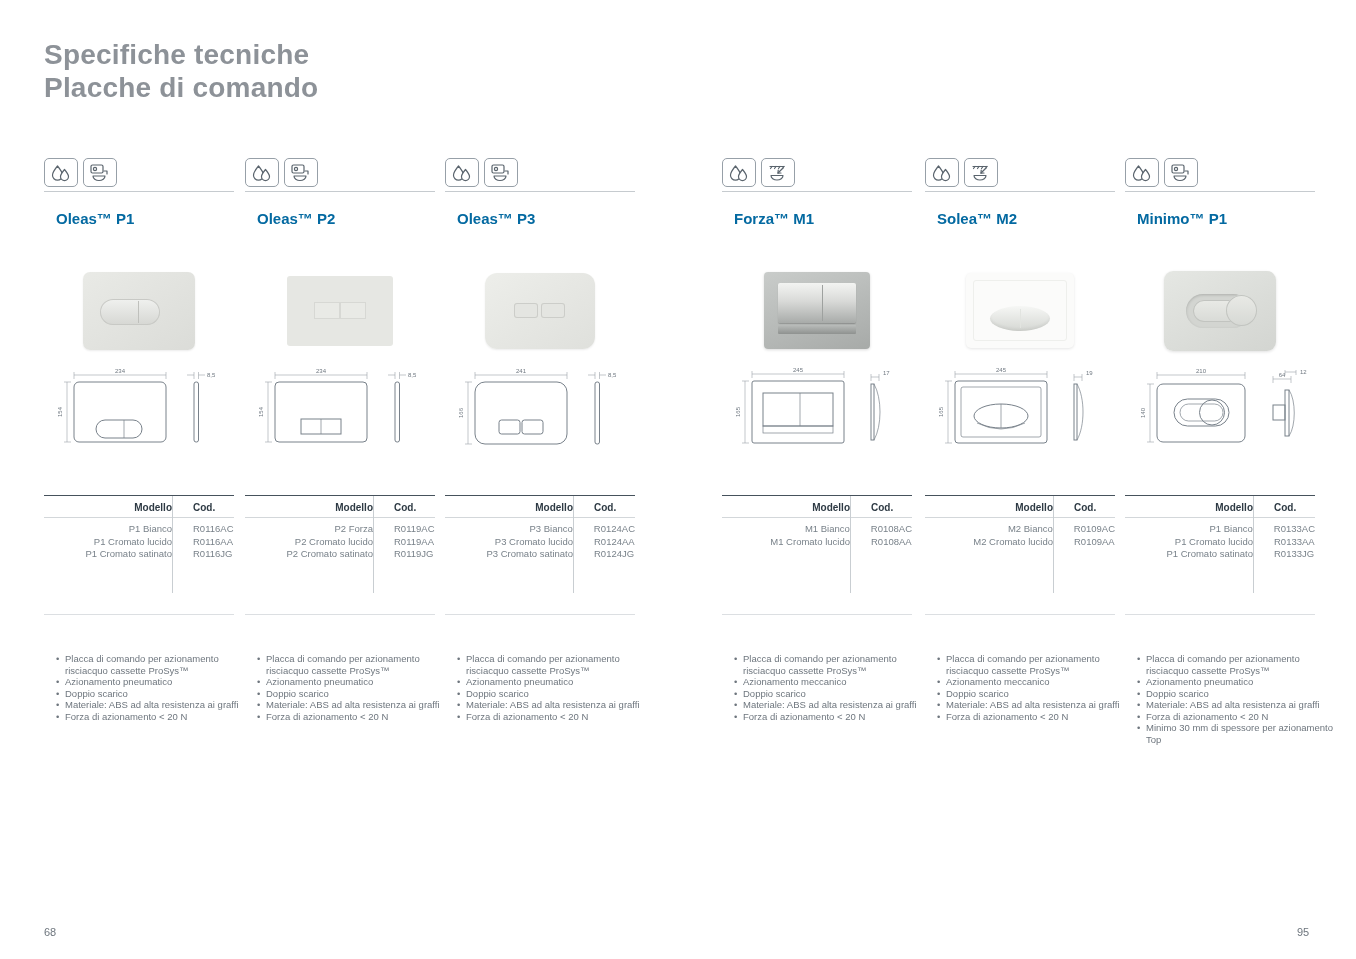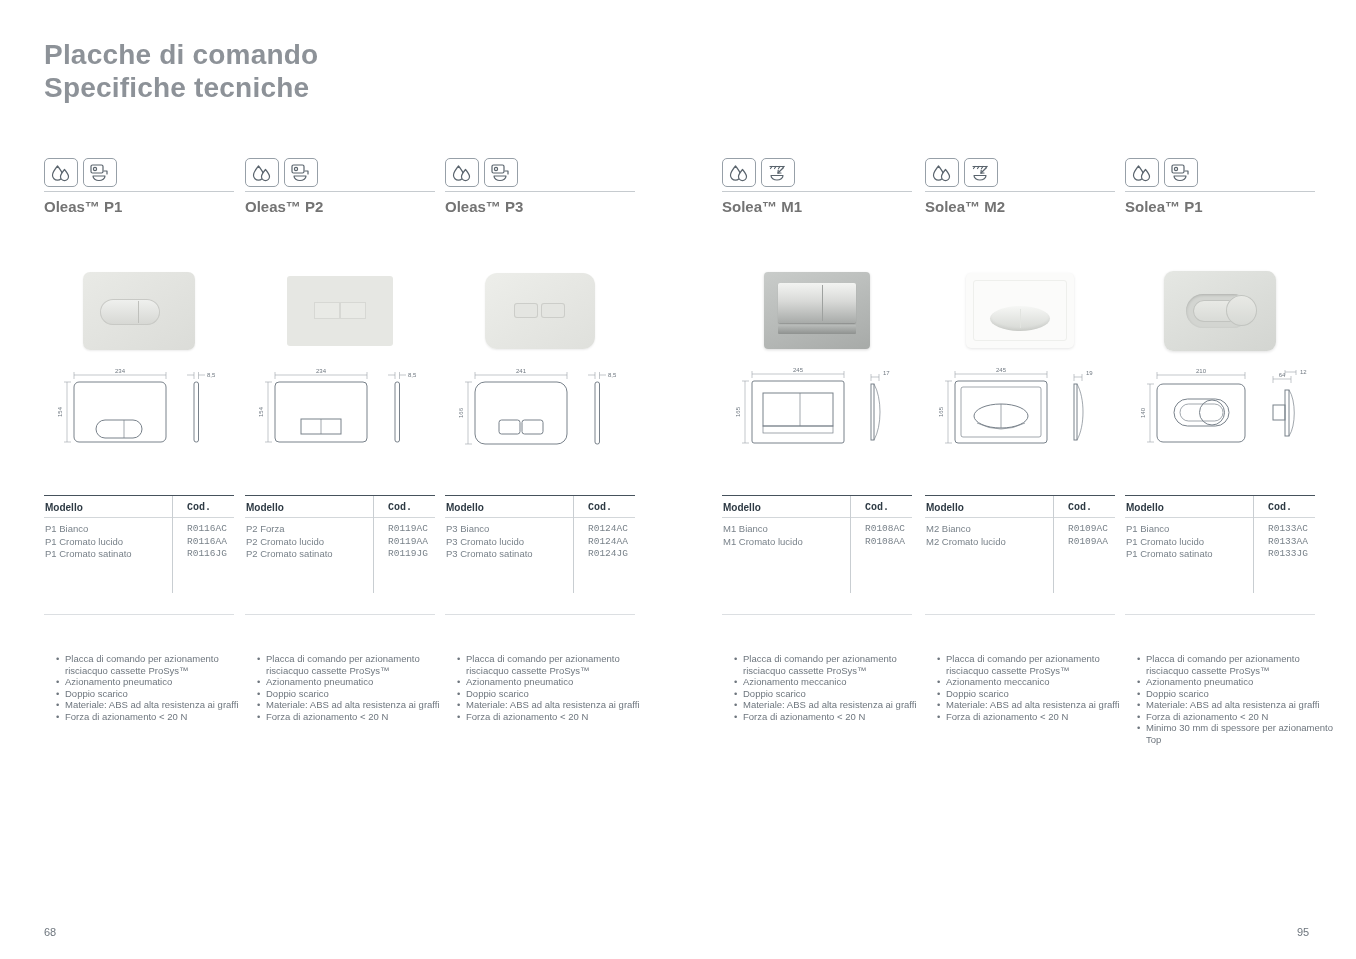--- a/index.html
+++ b/index.html
@@ -16,21 +16,21 @@
   .pagenum.right{left:1297px;}
 
   .col{position:absolute;top:158px;width:190px;height:580px;}
   .c1{left:44px}.c2{left:245px}.c3{left:445px}.c4{left:722px}.c5{left:925px}.c6{left:1125px}
 
   .icons{position:absolute;top:0;left:0;display:flex;gap:5px;}
   .ficon{width:32px;height:27px;border:1px solid #97a0a8;border-radius:5px;
     display:flex;align-items:center;justify-content:center;background:#fff;}
   .ficon svg{stroke:#5a646d;fill:none;stroke-width:1.2;stroke-linecap:round;stroke-linejoin:round;}
   .rule{position:absolute;top:33px;left:0;width:190px;border-top:1px solid #c6cbcf;}
-  .pname{position:absolute;top:40px;left:0;margin:0;font-size:15px;font-weight:bold;color:#737373;}
+  .pname{position:absolute;top:40px;left:0;margin:12px;font-size:15px;font-weight:bold;color:#0369a1;}
 
   .photo-wrap{position:absolute;top:100px;left:0;width:190px;height:105px;
     display:flex;align-items:center;justify-content:center;}
   .photo{position:relative;}
 
   .p-op1{width:112px;height:78px;border-radius:7px;background:linear-gradient(145deg,#e9eae6,#dbdcd8);box-shadow:0 1px 2px rgba(0,0,0,.08);}
   .op1-pill{position:absolute;left:17px;top:27px;width:60px;height:26px;border-radius:13px;
     background:linear-gradient(#f0f1ef,#d6d7d3);box-shadow:inset 0 0 0 1px #c8c9c5;}
   .op1-div{position:absolute;left:38px;top:2px;bottom:2px;width:1px;background:#bfc0bc;}
 
@@ -69,35 +69,35 @@
   .pl{stroke:#78818a;stroke-width:1;fill:none;}
   .pl2{stroke:#78818a;stroke-width:.7;fill:none;}
   .dt{font-size:6px;fill:#6f7881;font-family:"Liberation Sans",sans-serif;}
 
   .spec-table{position:absolute;top:337px;left:0;width:190px;height:118px;
     border-top:1px solid #46525c;border-bottom:1px solid #dcdfe2;}
   .t-head{display:flex;padding:6px 0 4px;border-bottom:1px solid #d3d7da;
     font-weight:bold;font-size:10px;color:#2e3a44;}
   .t-row{display:flex;font-size:9.5px;color:#79828a;line-height:12.5px;}
   .t-row.first{margin-top:5px;}
-  .t-modello{width:128px;padding-left:1px;box-sizing:border-box;}
-  .t-cod{padding-left:15px;font-family:Liberation Mono, monospace;}
+  .t-modello{width:128px;padding-left:1px;box-sizing:border-box;text-align:right;}
+  .t-cod{padding-left:21px;}
   .t-vline{position:absolute;left:128px;top:0;height:97px;width:1px;background:#c9ced2;}
 
   .bullets{position:absolute;top:483px;left:0;width:196px;margin:12px;padding:0;list-style:none;
     font-size:9.5px;line-height:11.5px;color:#6e767e;}
   .bullets li{position:relative;padding-left:9px;margin:0;}
   .bullets li::before{content:"•";position:absolute;left:0;top:0;color:#6e767e;}
 </style>
 </head>
 <body>
 
 <div class="page-title">
+  <div>Specifiche tecniche</div>
   <div>Placche di comando</div>
-  <div>Specifiche tecniche</div>
 </div>
 
 <div class="col c1">
   <div class="icons">
     <span class="ficon">
       <svg width="24" height="20" viewBox="0 0 24 20">
           <path d="M8.5,3 C8.5,3 3.5,9 3.5,12.2 a5,5 0 0 0 10,0 C13.5,9 8.5,3 8.5,3 Z"></path>
           <path fill="#fff" d="M15.5,6.5 C15.5,6.5 11.5,11.3 11.5,13.6 a4,4 0 0 0 8,0 C19.5,11.3 15.5,6.5 15.5,6.5 Z"></path>
         </svg>
     </span>
@@ -328,21 +328,21 @@
       <svg width="24" height="20" viewBox="0 0 24 20">
           <path d="M4,3.5 h14"></path>
           <path d="M6,3.5 l-1.5,2 M10,3.5 l-1.5,2 M14,3.5 l-1.5,2 M18,3.5 l-1.5,2"></path>
           <path d="M17,5 l-5,5"></path>
           <path d="M12.2,7.2 l-0.2,3 l3,-0.2"></path>
           <path d="M5,12.5 a6,4.5 0 0 0 12,0 Z"></path>
         </svg>
     </span>
   </div>
   <div class="rule"></div>
-  <h3 class="pname">Solea™ M1</h3>
+  <h3 class="pname">Forza™ M1</h3>
   <div class="photo-wrap">
     <div class="photo p-sm1">
       <div class="sm1-btns">
           <span class="sm1-div"></span>
         </div>
       <div class="sm1-band"></div>
     </div>
   </div>
   <div class="drawing">
     <svg viewBox="0 0 190 102">
@@ -476,21 +476,21 @@
     <span class="ficon">
       <svg width="24" height="20" viewBox="0 0 24 20">
           <rect x="3" y="2" width="12" height="8" rx="1.5"></rect>
           <circle cx="7" cy="6" r="1.6"></circle>
           <path d="M5,13 a6,4.5 0 0 0 12,0 Z"></path>
           <path d="M16,8 h3 v3"></path>
         </svg>
     </span>
   </div>
   <div class="rule"></div>
-  <h3 class="pname">Solea™ P1</h3>
+  <h3 class="pname">Minimo™ P1</h3>
   <div class="photo-wrap">
     <div class="photo p-sp1">
       <div class="sp1-pillouter">
         <span class="sp1-pillinner"></span>
         <span class="sp1-circle"></span>
       </div>
     </div>
   </div>
   <div class="drawing">
     <svg viewBox="0 0 190 102">

